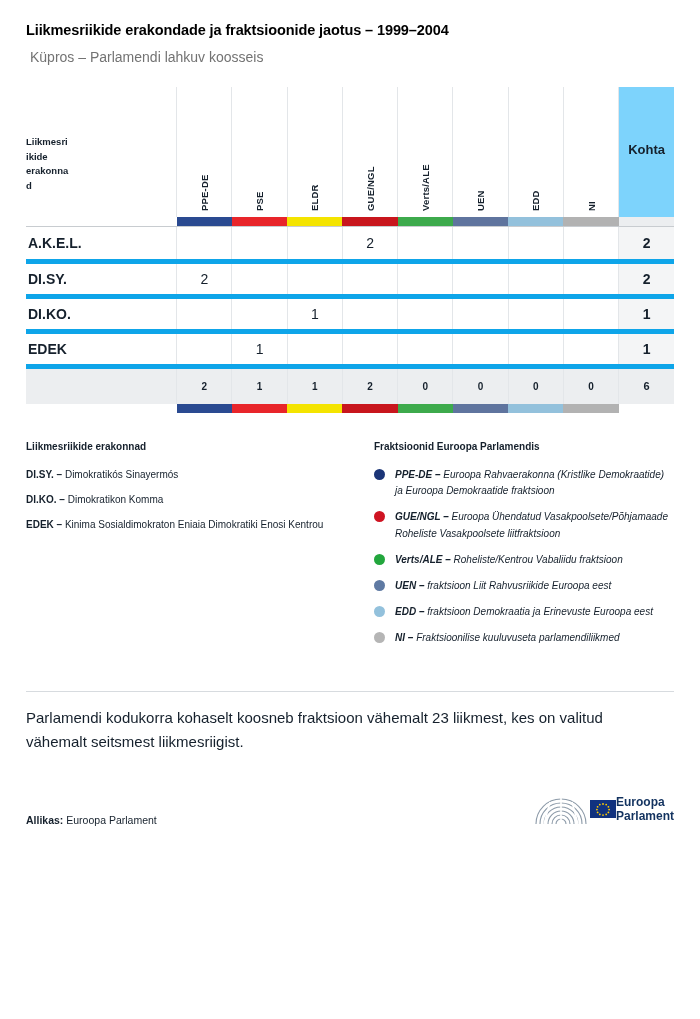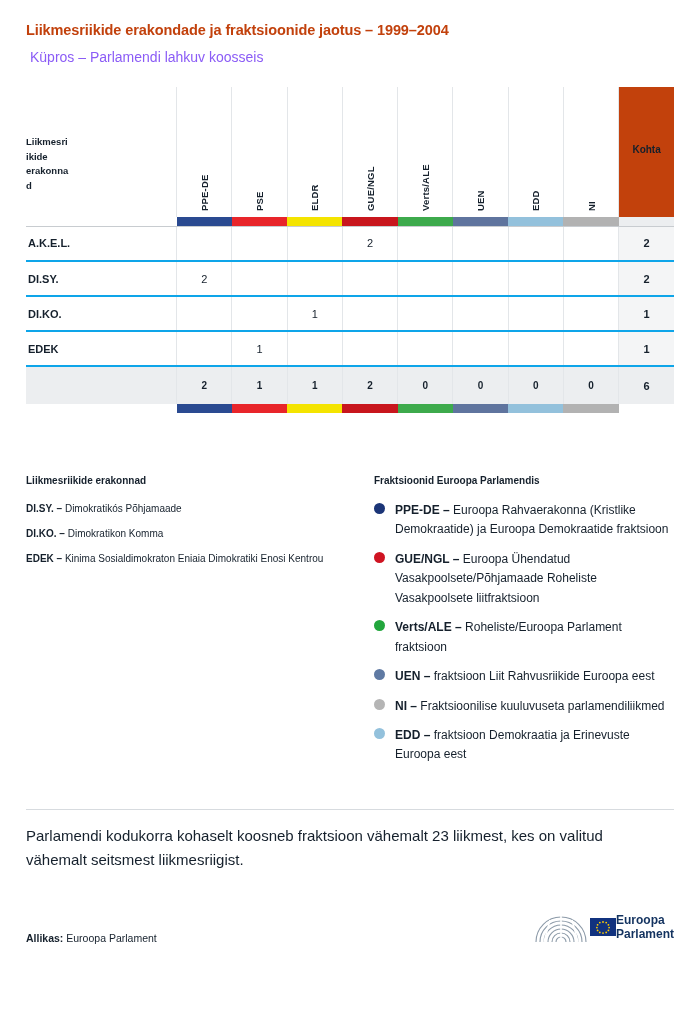--- a/index.html
+++ b/index.html
@@ -19,28 +19,28 @@
     width: 700px;
     min-height: 1019px;
     padding: 0;
     position: relative;
   }
 
   
   .title {
     font-size: 14.5px;
     font-weight: bold;
-    color: #c2410c;
+    color: #000000;
     letter-spacing: -0.1px;
     padding: 22px 26px 0 26px;
   }
   .subtitle {
     font-size: 14px;
     font-weight: normal;
-    color: #8b5cf6;
+    color: #737373;
     padding: 11px 26px 0 30px;
   }
 
   
   .table-wrap {
     padding: 22px 26px 0 26px;
   }
   table.seats {
     border-collapse: collapse;
     width: 648px;
@@ -86,42 +86,42 @@
     padding-top: 2px;
   }
   .hdr-cell-inner {
     display: flex;
     justify-content: center;
     align-items: flex-end;
     height: 100%;
     padding-bottom: 4px;
   }
   .total-head {
-    background: #c2410c;
+    background: #7dd3fc;
     border-left: 1px solid #e3e6e9;
     text-align: center;
     vertical-align: bottom;
-    font-size: 10px;
+    font-size: 13px;
     font-weight: bold;
     color: #15202c;
     padding-bottom: 6px !important;
   }
   .colorbar-row td {
     height: 9px;
     padding: 0;
   }
   .colorbar-row td.spacer { background: transparent; }
   .colorbar-row td.total-col { background: #eceef0; }
 
   .data-row td {
     height: 35px;
-    font-size: 11px;
+    font-size: 14px;
     text-align: center;
     color: #15202c;
-    border-bottom: 2px solid #0ea5e9;
+    border-bottom: 5px solid #0ea5e9;
     border-left: 1px solid #e3e6e9;
   }
   .data-row td.party-name {
     text-align: left;
     font-weight: bold;
     border-left: none;
     padding-left: 2px;
   }
   .data-row td.total-col {
     background: #f4f5f6;
@@ -144,21 +144,21 @@
   }
   .sum-row td.total-col {
     background: #eceef0;
     font-size: 11px;
   }
   .footbar-row td { height: 9px; padding: 0; }
 
   
   .legend-area {
     display: flex;
-    padding: 62px 26px 0 26px;
+    padding: 28px 26px 0 26px;
     gap: 0px;
   }
   .legend-col-left { width: 348px; padding-right: 12px; }
   .legend-col-right { width: 300px; }
   .legend-title {
     font-size: 10px;
     font-weight: bold;
     color: #15202c;
     margin-bottom: 15px;
   }
@@ -177,23 +177,24 @@
   }
   .dot {
     width: 11px;
     height: 11px;
     border-radius: 50%;
     flex: 0 0 11px;
     margin-top: 2px;
     margin-right: 10px;
   }
   .grp-text {
-    font-size: 12px;
+    font-size: 10px;
     line-height: 1.62;
     color: #15202c;
+    font-style: italic;
   }
   .grp-text b { font-weight: bold; }
 
   
   .rule {
     margin: 34px 26px 0 26px;
     border-top: 1px solid #d7dbdf;
   }
   .note {
     padding: 14px 26px 0 26px;
@@ -390,51 +391,51 @@
             <td></td>
           </tr>
         </tbody>
     </table>
   </div>
 
   <div class="legend-area">
     <div class="legend-col-left">
       <div class="legend-title">Liikmesriikide erakonnad</div>
       <div id="parties-list">
-          <div class="party-def"><b>DI.SY. –</b> <span>Dimokratikós Põhjamaade</span></div>
+          <div class="party-def"><b>DI.SY. –</b> <span>Dimokratikós Sinayermós</span></div>
           <div class="party-def"><b>DI.KO. –</b> <span>Dimokratikon Komma</span></div>
           <div class="party-def"><b>EDEK –</b> <span>Kinima Sosialdimokraton Eniaia Dimokratiki Enosi Kentrou</span></div>
         </div>
     </div>
     <div class="legend-col-right">
       <div class="legend-title">Fraktsioonid Euroopa Parlamendis</div>
       <div id="groups-list">
           <div class="grp-item">
             <span class="dot" style="background:#1b3577"></span>
             <span class="grp-text"><b>PPE-DE –</b> <span>Euroopa Rahvaerakonna (Kristlike Demokraatide) ja Euroopa Demokraatide fraktsioon</span></span>
           </div>
           <div class="grp-item">
             <span class="dot" style="background:#cf1422"></span>
             <span class="grp-text"><b>GUE/NGL –</b> <span>Euroopa Ühendatud Vasakpoolsete/Põhjamaade Roheliste Vasakpoolsete liitfraktsioon</span></span>
           </div>
           <div class="grp-item">
             <span class="dot" style="background:#22a63d"></span>
-            <span class="grp-text"><b>Verts/ALE –</b> <span>Roheliste/Euroopa Parlament fraktsioon</span></span>
+            <span class="grp-text"><b>Verts/ALE –</b> <span>Roheliste/Kentrou Vabaliidu fraktsioon</span></span>
           </div>
           <div class="grp-item">
             <span class="dot" style="background:#5f7aa3"></span>
             <span class="grp-text"><b>UEN –</b> <span>fraktsioon Liit Rahvusriikide Euroopa eest</span></span>
           </div>
           <div class="grp-item">
+            <span class="dot" style="background:#93c1dc"></span>
+            <span class="grp-text"><b>EDD –</b> <span>fraktsioon Demokraatia ja Erinevuste Euroopa eest</span></span>
+          </div>
+          <div class="grp-item">
             <span class="dot" style="background:#b5b5b5"></span>
             <span class="grp-text"><b>NI –</b> <span>Fraktsioonilise kuuluvuseta parlamendiliikmed</span></span>
-          </div>
-          <div class="grp-item">
-            <span class="dot" style="background:#93c1dc"></span>
-            <span class="grp-text"><b>EDD –</b> <span>fraktsioon Demokraatia ja Erinevuste Euroopa eest</span></span>
           </div>
         </div>
     </div>
   </div>
 
   <div class="rule"></div>
   <div class="note">Parlamendi kodukorra kohaselt koosneb fraktsioon vähemalt 23 liikmest, kes on valitud vähemalt seitsmest liikmesriigist.</div>
 
   <div class="source-row">
     <div class="source">

